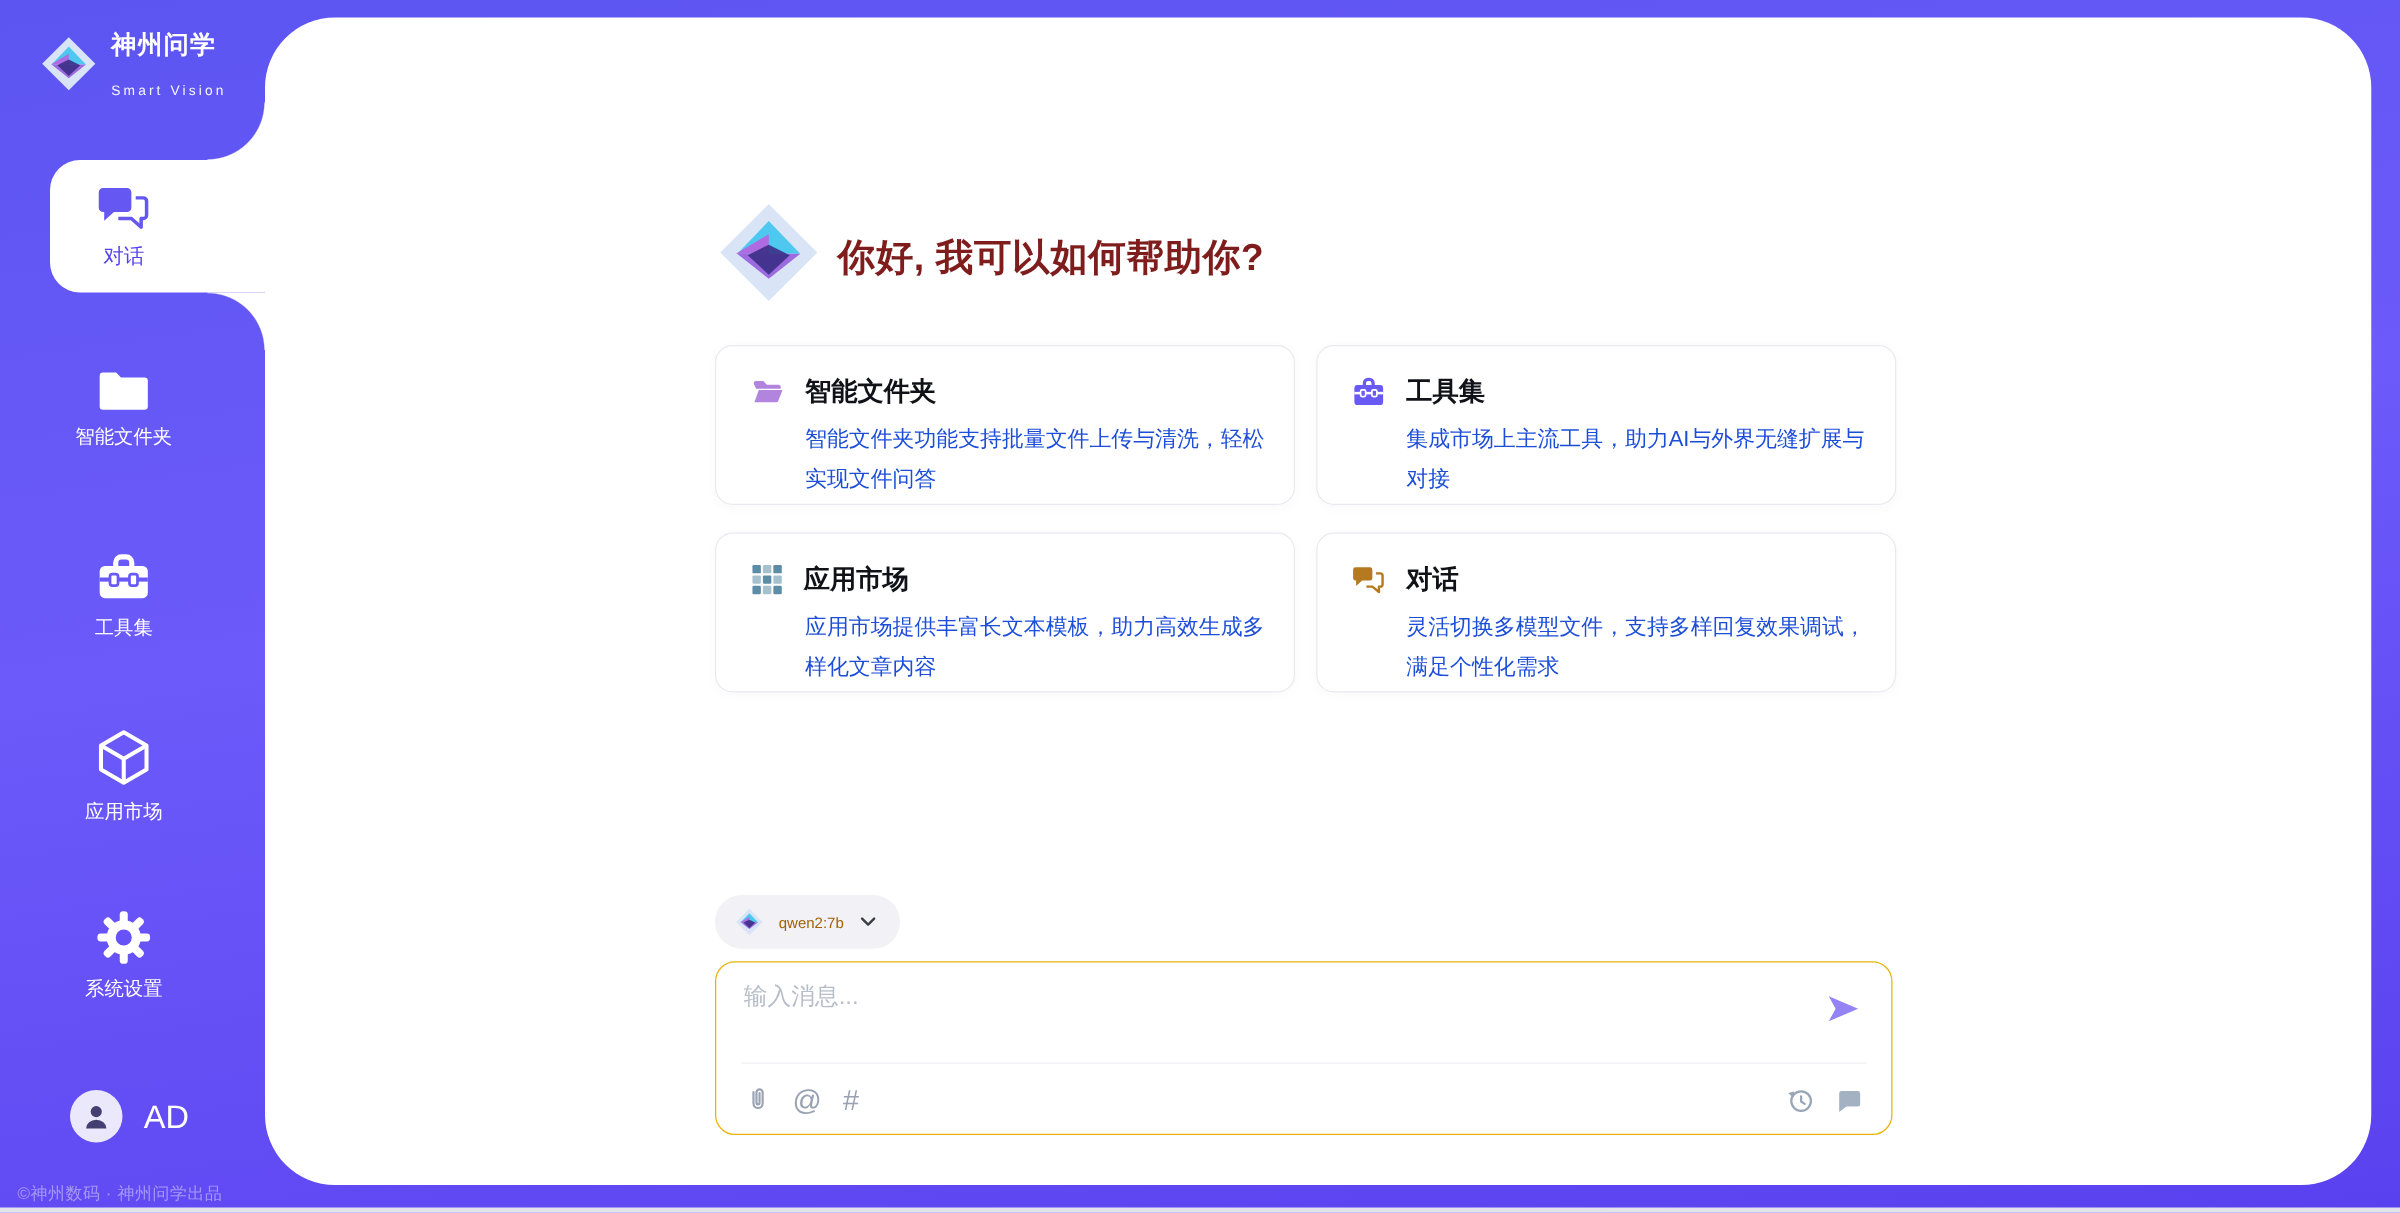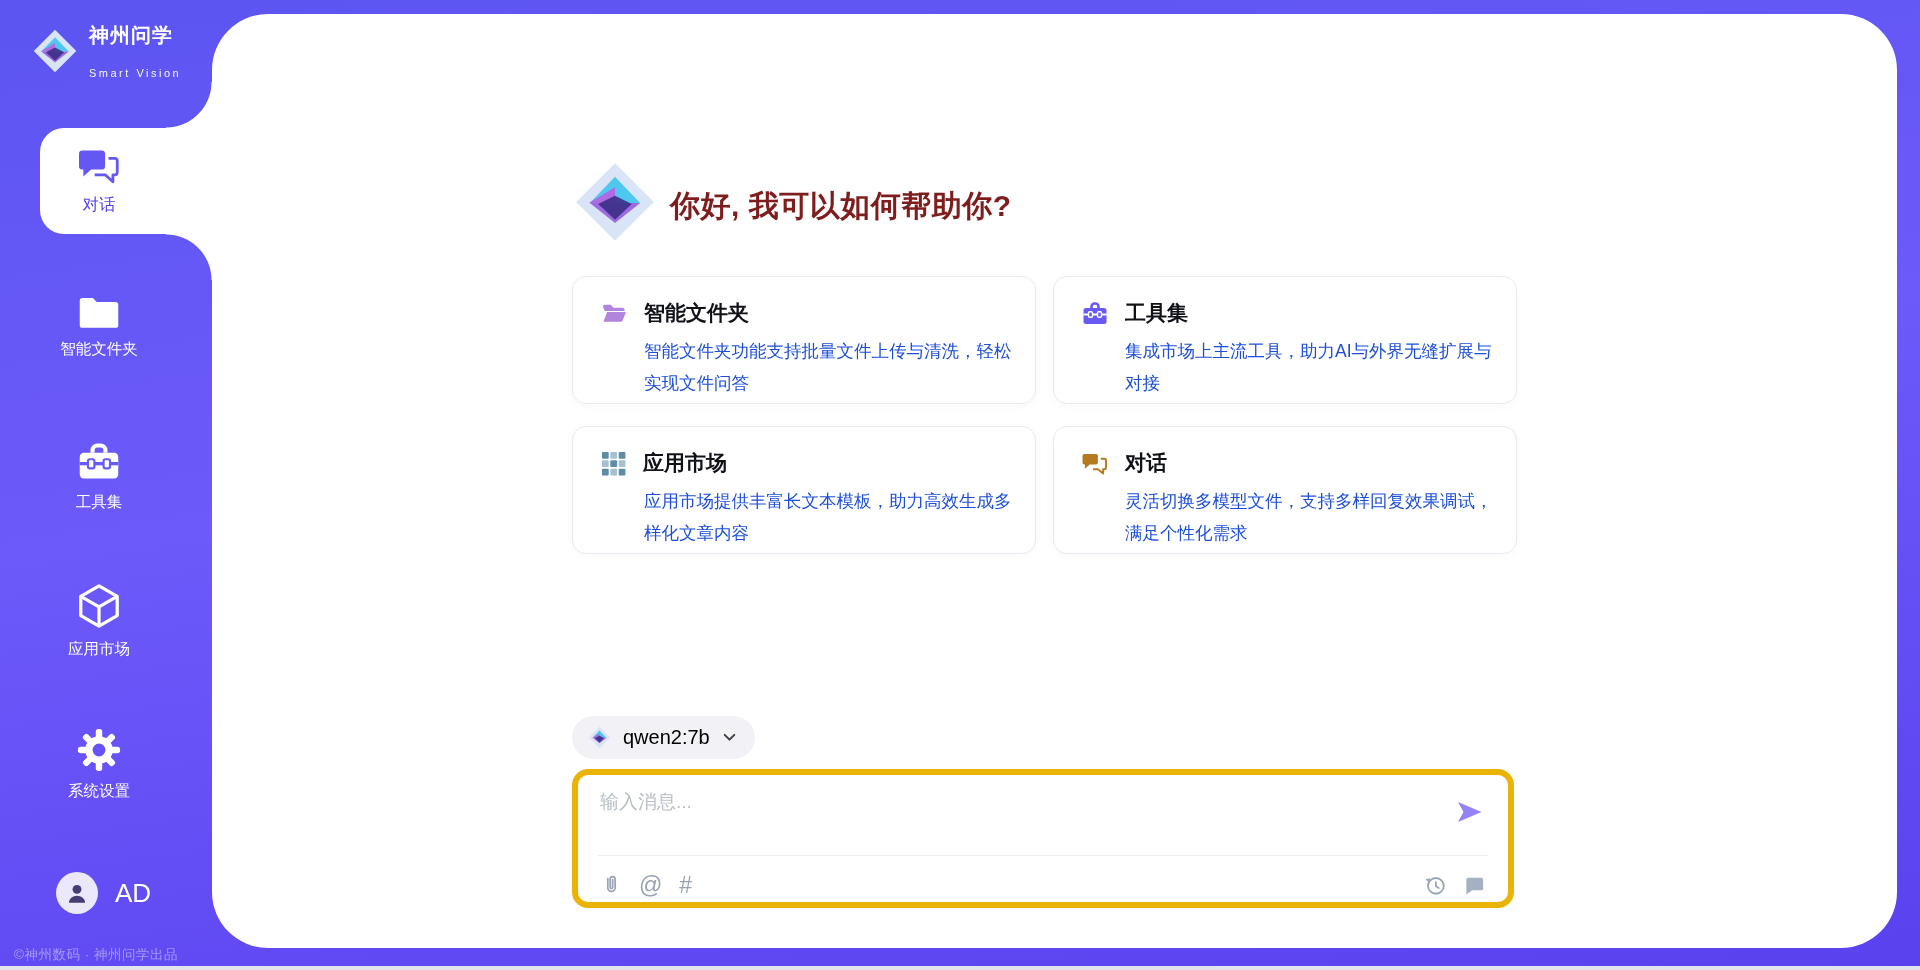--- a/index.html
+++ b/index.html
@@ -37,23 +37,23 @@
   .card { position:absolute; width:464px; height:128px; background:#fff; border:1px solid #e9e9f1; border-radius:14px;
           box-shadow:0 2px 8px rgba(90,90,140,.04); padding:22px 26px 0 28px; cursor:pointer; }
   .card-head { display:flex; align-items:center; gap:17px; }
   .card-title { font-size:21px; font-weight:800; color:#101218; }
   .card-desc { margin-left:43px; margin-top:8px; width:372px; font-size:17.5px; line-height:32px; color:#1d4ed8; }
   .card1 { left:360px; top:262px; } .card2 { left:841px; top:262px; }
   .card3 { left:360px; top:412px; } .card4 { left:841px; top:412px; }
 
   .model-pill { position:absolute; left:360px; top:702px; height:43px; display:flex; align-items:center; gap:12px;
                 background:#f1f1f6; border-radius:22px; padding:0 18px 0 16px; cursor:pointer; }
-  .model-name { font-size:20px; color:#000000; }
-
-  .composer { position:absolute; left:360px; top:755px; width:942px; height:139px; border:6px solid #eab308; border-radius:16px; background:#fff; }
+  .model-name { font-size:12px; color:#a16207; }
+
+  .composer { position:absolute; left:360px; top:755px; width:942px; height:139px; border:1px solid #eab308; border-radius:16px; background:#fff; }
   .composer textarea { position:absolute; left:22px; top:14px; width:840px; height:58px; border:none; outline:none; resize:none;
                        font-size:19px; color:#2f333a; background:transparent; font-family:inherit; }
   .composer textarea::placeholder { color:#b7bec9; }
   .send-btn { position:absolute; right:24px; top:22px; cursor:pointer; }
   .composer-divider { position:absolute; left:20px; right:20px; top:80px; height:1px; background:#ededf3; }
   .tools-left  { position:absolute; left:22px;  top:90px; height:40px; display:flex; align-items:center; gap:17px; }
   .tools-right { position:absolute; right:22px; top:90px; height:40px; display:flex; align-items:center; gap:16px; }
   .glyph-tool { font-size:23px; color:#98a2b2; cursor:pointer; line-height:1; }
   .svg-tool { cursor:pointer; display:flex; }
 </style>

